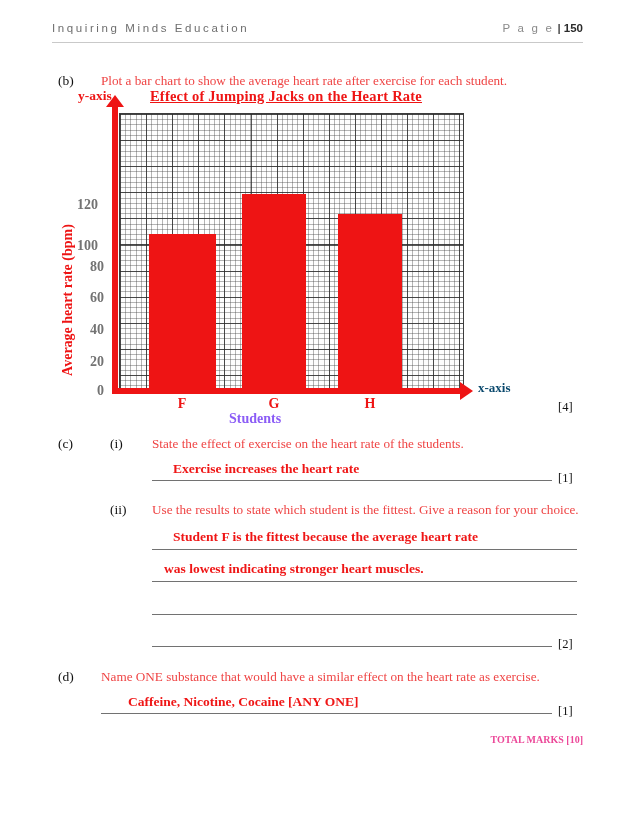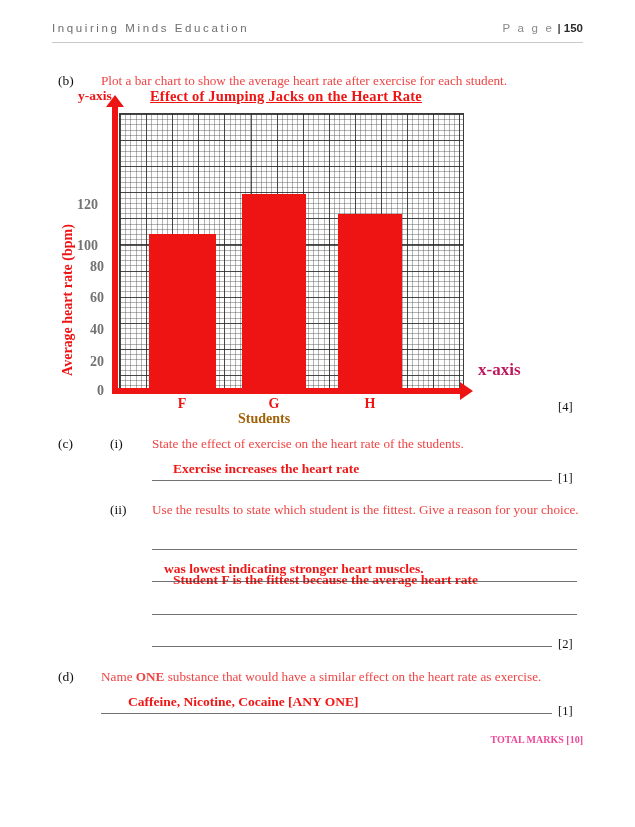--- a/index.html
+++ b/index.html
@@ -79,21 +79,21 @@
     background: #3b3b3b;
     opacity: .72;
   }
   .ans-text {
     position: absolute;
     font-size: 13.5px;
     font-weight: bold;
     color: #ef1616;
     white-space: nowrap;
   }
-  .bold { font-weight: bold; }
+  .bold { font-weight: normal; }
 
   
   #chart-area {
     position: absolute;
     left: 0;
     top: 0;
     width: 635px;
     height: 430px;
   }
   #chart-title {
@@ -112,24 +112,24 @@
     left: 78px;
     top: 88px;
     font-size: 13.5px;
     font-weight: bold;
     color: #ee1414;
     text-align: right;
   }
   #x-axis-tag {
     position: absolute;
     left: 478px;
-    top: 360px;
-    font-size: 17px;
-    font-weight: bold;
-    color: #be185d;
+    top: 380px;
+    font-size: 13px;
+    font-weight: bold;
+    color: #0c4a6e;
   }
   #y-axis-title {
     position: absolute;
     left: -27px;
     top: 292px;
     width: 190px;
     text-align: center;
     transform: rotate(-90deg);
     font-size: 14px;
     font-weight: bold;
@@ -206,25 +206,25 @@
   .x-cat {
     position: absolute;
     font-size: 14px;
     font-weight: bold;
     color: #ee1414;
     text-align: center;
     width: 40px;
   }
   #x-axis-title {
     position: absolute;
-    left: 238px;
+    left: 229px;
     top: 411px;
     font-size: 14px;
     font-weight: bold;
-    color: #a16207;
+    color: #8b5cf6;
     white-space: nowrap;
   }
 
   #total-marks {
     position: absolute;
     right: 52px;
     top: 734px;
     font-size: 10px;
     font-weight: bold;
     color: #ec4899;
@@ -284,21 +284,21 @@
 <div class="q-label" style="left:110px; top:436px;">(i)</div>
 <div class="q-text" style="left:152px; top:436px;">State the effect of exercise on the heart rate of the students.</div>
 
 <div class="ans-text" style="left:173px; top:461px;">Exercise increases the heart rate</div>
 <div class="ans-line" style="left:152px; top:480px; width:400px;"></div>
 <div class="marks" style="left:558px; top:471px;">[1]</div>
 
 <div class="q-label" style="left:110px; top:502px;">(ii)</div>
 <div class="q-text" style="left:152px; top:502px;">Use the results to state which student is the fittest. Give a reason for your choice.</div>
 
-<div class="ans-text" style="left:173px; top:529px;margin-top:43px;">Student F is the fittest because the average heart rate</div>
+<div class="ans-text" style="left:173px; top:529px;">Student F is the fittest because the average heart rate</div>
 <div class="ans-line" style="left:152px; top:549px; width:425px;"></div>
 
 <div class="ans-text" style="left:164px; top:561px;">was lowest indicating stronger heart muscles.</div>
 <div class="ans-line" style="left:152px; top:581px; width:425px;"></div>
 
 <div class="ans-line" style="left:152px; top:614px; width:425px;"></div>
 <div class="ans-line" style="left:152px; top:646px; width:400px;"></div>
 <div class="marks" style="left:558px; top:637px;">[2]</div>
 
 <div class="q-label" style="left:58px; top:669px;">(d)</div>

